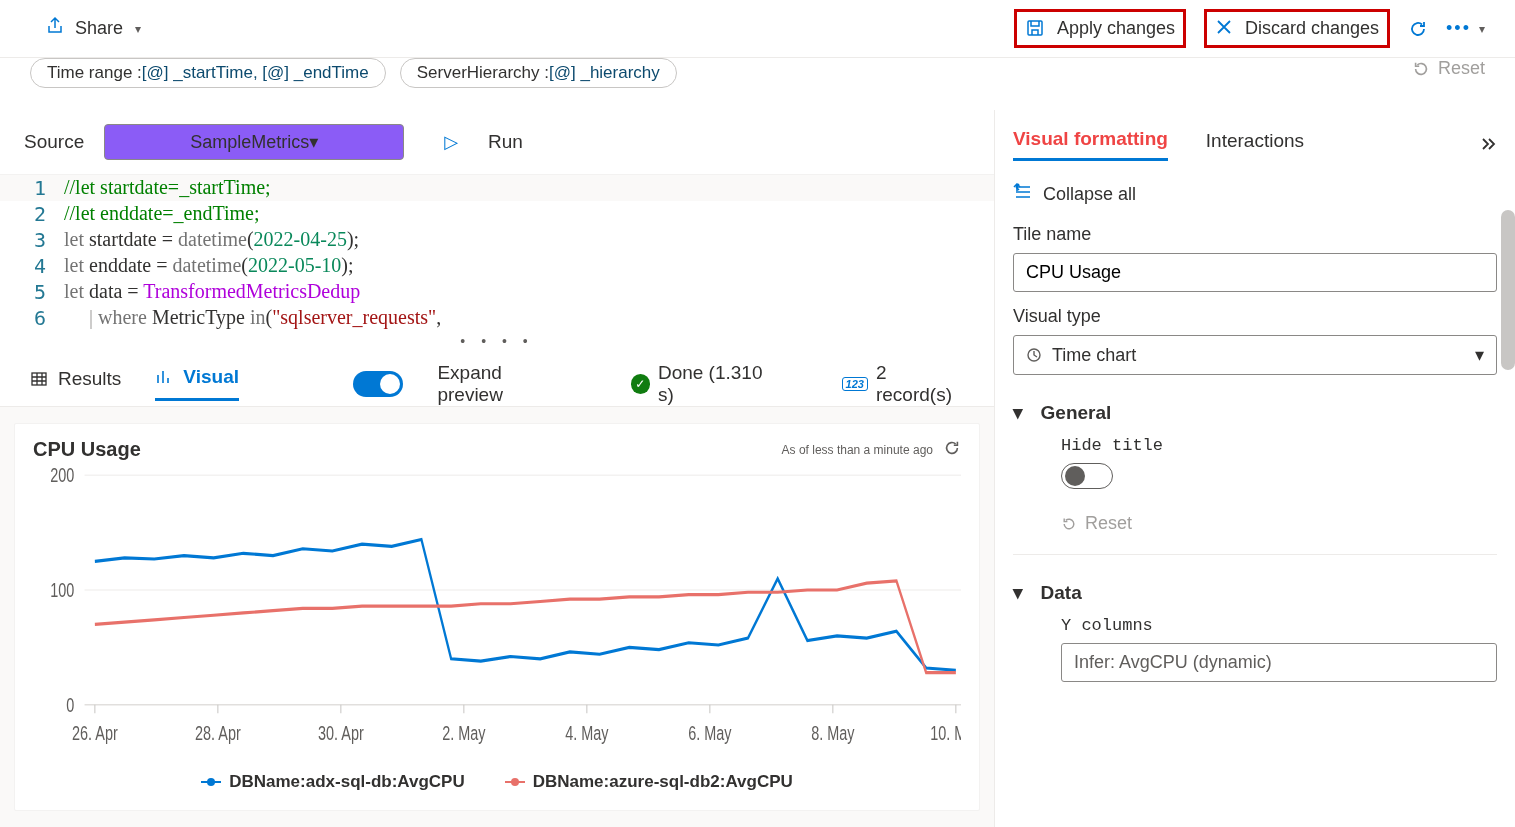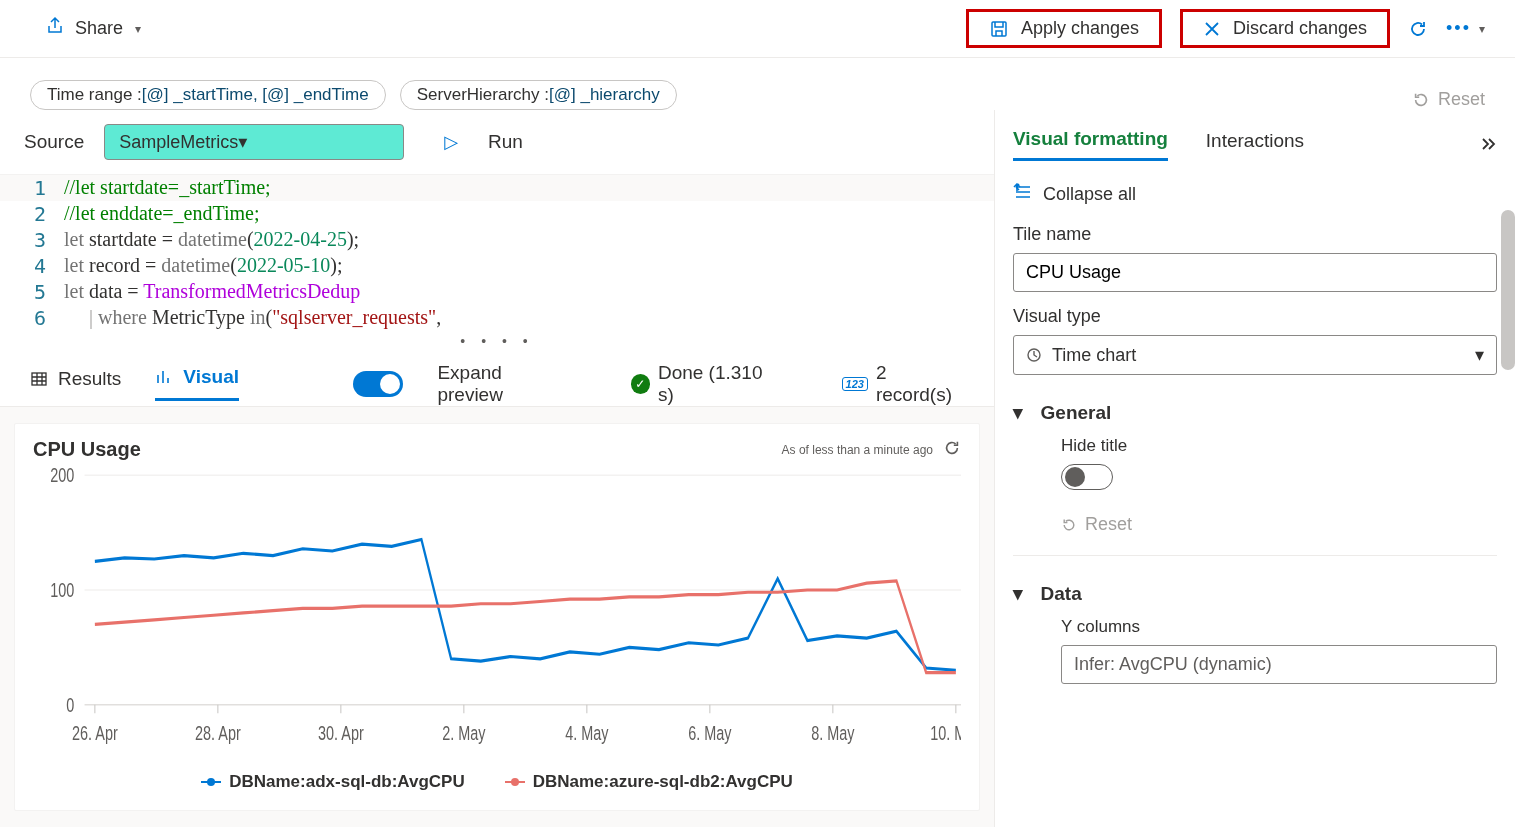--- a/index.html
+++ b/index.html
@@ -3,41 +3,41 @@
 <meta charset="utf-8">
 <style>
 * { box-sizing: border-box; margin: 0; padding: 0; }
 body { font-family: "Segoe UI", Arial, sans-serif; font-size: 14px; color: #323130; background: #fff; width: 1515px; height: 827px; overflow: hidden; }
 
 
 .topbar { height: 58px; display: flex; align-items: center; padding: 0 30px 0 45px; border-bottom: 1px solid #edebe9; }
 .share-btn { display: flex; align-items: center; gap: 10px; font-size: 18px; cursor: pointer; }
 .share-btn .chev { font-size: 12px; color: #605e5c; margin-left: 2px; }
 .topbar-right { margin-left: auto; display: flex; align-items: center; gap: 18px; }
-.hl-btn { display: flex; align-items: center; gap: 12px; border: 3px solid #c00; padding: 6px 20px; font-size: 18px; cursor: pointer; }
+.hl-btn { display: flex; align-items: flex-start; gap: 12px; border: 3px solid #c00; padding: 6px 8px; font-size: 18px; cursor: pointer; }
 .hl-btn .ico { color: #0078d4; display: inline-flex; }
 .icon-btn { color: #0078d4; cursor: pointer; font-size: 18px; display: inline-flex; align-items: center; gap: 8px; }
 .icon-btn .chev { color: #605e5c; font-size: 12px; }
 
 
-.filterbar { height: 52px; display: flex; align-items: flex-end; padding: 0 30px; gap: 14px; }
+.filterbar { height: 52px; display: flex; align-items: flex-start; padding: 0 30px; gap: 14px; }
 .pill { border: 1px solid #c8c6c4; border-radius: 18px; padding: 4px 16px; font-size: 17px; display: flex; align-items: center; background: #fff; cursor: pointer; }
 .pill .param { color: #0c4a6e; }
 .reset-top { margin-left: auto; color: #a19f9d; font-size: 18px; display: flex; align-items: center; gap: 8px; cursor: pointer; }
 
 
 .main { display: flex; height: calc(827px - 58px - 52px); }
 .left { flex: 1; display: flex; flex-direction: column; border-right: 1px solid #edebe9; min-width: 0; }
 .right { width: 520px; padding: 18px 18px 0 18px; position: relative; }
 .right-scroll { position: absolute; right: 0; top: 100px; width: 14px; height: 160px; background: #c8c6c4; border-radius: 7px; }
 
 
 .source-row { display: flex; align-items: center; padding: 14px 24px; gap: 20px; }
 .source-row label { font-size: 19px; }
-.source-sel { border: 1px solid #8a8886; border-radius: 4px; padding: 6px 14px; width: 300px; font-size: 18px; display: flex; align-items: center; justify-content: flex-start; cursor: pointer; background: #5eead4; }
+.source-sel { border: 1px solid #8a8886; border-radius: 4px; padding: 6px 14px; width: 300px; font-size: 18px; display: flex; align-items: center; justify-content: center; cursor: pointer; background: #8b5cf6; }
 .run-btn { display: flex; align-items: center; gap: 30px; font-size: 19px; cursor: pointer; margin-left: 20px; }
 .run-btn .play { color: #0078d4; font-size: 18px; }
 
 
 .editor { font-family: Consolas, monospace; font-size: 20px; display: grid; grid-template-columns: 64px 1fr; border-top: 1px solid #f3f2f1; }
 .ln { text-align: right; color: #237893; padding: 1px 18px 1px 0; user-select: none; }
 .code { white-space: pre; padding: 1px 0; font-family: Liberation Serif, serif; }
 .c-green { color: #008000; }
 .c-blue { color: #737373; }
 .c-magenta { color: #af00db; }
@@ -69,29 +69,29 @@
 .legend { display: flex; gap: 40px; justify-content: center; padding: 10px 0 4px 0; font-size: 17px; font-weight: 600; }
 .legend-item { display: flex; align-items: center; gap: 8px; }
 .legend-mark { width: 20px; height: 2px; position: relative; }
 .legend-mark::after { content:""; position:absolute; width:8px; height:8px; border-radius:50%; left:6px; top:-3px; }
 .lm-blue { background: #0078d4; } .lm-blue::after { background:#0078d4; }
 .lm-red { background: #e8716a; } .lm-red::after { background:#e8716a; }
 
 
 .rtabs { display: flex; gap: 38px; align-items: center; font-size: 19px; }
 .rtab { padding-bottom: 8px; cursor: pointer; }
-.rtab.active { color: #15803d; border-bottom: 3px solid #0078d4; font-weight: 600; }
+.rtab.active { color: #ef4444; border-bottom: 3px solid #0078d4; font-weight: 600; }
 .rtabs .expand { margin-left: auto; color: #323130; cursor: pointer; }
 .collapse-all { display: flex; align-items: center; gap: 10px; color: #323130; margin: 22px 0 18px 0; font-size: 18px; cursor: pointer; }
 .collapse-all .ico { color: #0078d4; }
 .field-label { font-size: 18px; margin: 14px 0 8px 0; }
 .text-input { width: 100%; border: 1px solid #8a8886; border-radius: 3px; padding: 8px 12px; font-size: 18px; }
 .select-input { width: 100%; border: 1px solid #8a8886; border-radius: 3px; padding: 8px 12px; font-size: 18px; display: flex; align-items: center; gap: 10px; cursor: pointer; }
 .section-head { display: flex; align-items: center; gap: 18px; font-size: 19px; font-weight: 600; margin: 26px 0 12px 0; cursor: pointer; }
-.sub-label { font-size: 17px; margin-left: 48px; margin-bottom: 8px; }
+.sub-label { font-size: 17px; margin-left: 48px; margin-bottom: 8px; font-family: Liberation Mono, monospace; }
 .small-toggle { width: 52px; height: 26px; border: 1px solid #605e5c; border-radius: 13px; position: relative; margin-left: 48px; cursor: pointer; }
 .small-toggle::after { content:""; position:absolute; left:3px; top:2px; width:20px; height:20px; background:#605e5c; border-radius:50%; }
 .reset-small { display:flex; align-items:center; gap:8px; color:#a19f9d; font-size:18px; margin: 24px 0 0 48px; cursor:pointer; }
 .hr { border: none; border-top: 1px solid #edebe9; margin: 20px 0 0 0; }
 </style>
 </head>
 <body>
 
 <div class="topbar">
   <div class="share-btn">
@@ -166,21 +166,21 @@
     </div>
 
     <div class="editor">
       <div class="ln line-hl">1</div>
         <div class="code line-hl"><span class="c-green">//let startdate=_startTime;</span></div>
       <div class="ln">2</div>
         <div class="code"><span class="c-green">//let enddate=_endTime;</span></div>
       <div class="ln">3</div>
         <div class="code"><span class="c-blue">let</span><span> startdate = </span><span class="c-blue">datetime</span><span>(</span><span class="c-num">2022-04-25</span><span>);</span></div>
       <div class="ln">4</div>
-        <div class="code"><span class="c-blue">let</span><span> record = </span><span class="c-blue">datetime</span><span>(</span><span class="c-num">2022-05-10</span><span>);</span></div>
+        <div class="code"><span class="c-blue">let</span><span> enddate = </span><span class="c-blue">datetime</span><span>(</span><span class="c-num">2022-05-10</span><span>);</span></div>
       <div class="ln">5</div>
         <div class="code"><span class="c-blue">let</span><span> data = </span><span class="c-magenta">TransformedMetricsDedup</span></div>
       <div class="ln">6</div>
         <div class="code"><span class="c-pipe">     | </span><span class="c-blue">where</span><span> MetricType </span><span class="c-blue">in</span><span>(</span><span class="c-str">"sqlserver_requests"</span><span>,</span></div>
     </div>
     <div class="grip">• • • •</div>
 
     <div class="tab-row">
       <div class="tab">
         <svg width="18" height="18" viewBox="0 0 18 18" stroke="#323130" stroke-width="1.3" fill="none">

